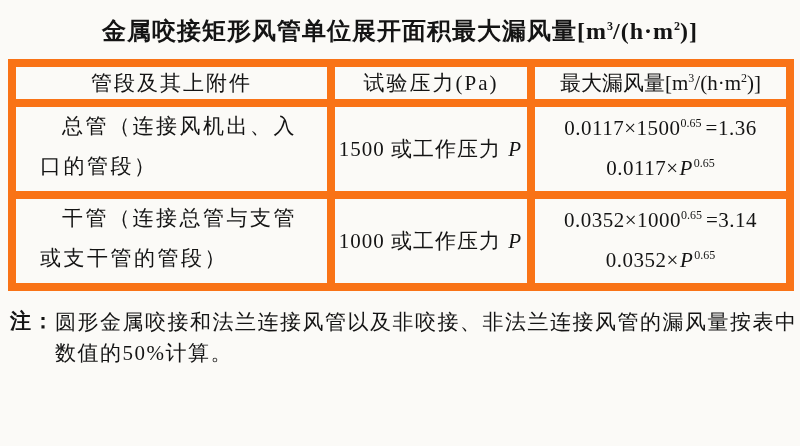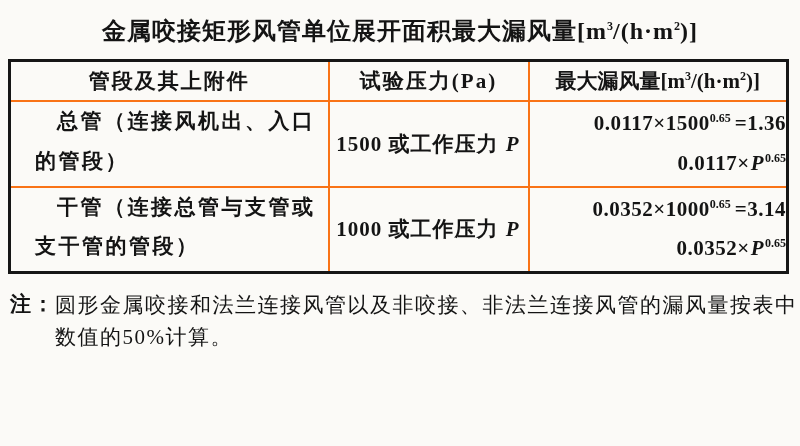--- a/index.html
+++ b/index.html
@@ -32,38 +32,38 @@
     border-collapse: collapse;
     table-layout: fixed;
     width: 778px;
     margin: 12px auto 0 8px;
     border: 3px solid #161616;
   }
   col.c1 { width: 319px; }
   col.c2 { width: 200px; }
   col.c3 { width: 259px; }
   th, td {
-    border: 2px solid #f97316;
-    font-weight: bold;
+    border: 8px solid #f97316;
+    font-weight: normal;
     font-size: 21px;
     vertical-align: middle;
   }
   thead tr { height: 40px; }
   tbody tr { height: 86px; }
   th { text-align: center; letter-spacing: 2px; }
   th.hdr-leakage { letter-spacing: 0; }
   td.section {
     text-align: left;
     padding: 0 10px 4px 24px;
     text-indent: 22px;
     letter-spacing: 2.5px;
     line-height: 1.9;
   }
   td.pressure { text-align: center; letter-spacing: 1px; }
-  td.formula  { text-align: right; letter-spacing: 0.5px; }
+  td.formula  { text-align: center; letter-spacing: 0.5px; }
   .fline { line-height: 1.9; }
   .sym { font-style: italic; padding: 0 1px; }
   .eq { margin-left: 4px; }
 
   
   .note {
     margin: 16px 0 0 10px;
     font-size: 21px;
     display: flex;
     letter-spacing: 1.5px;

